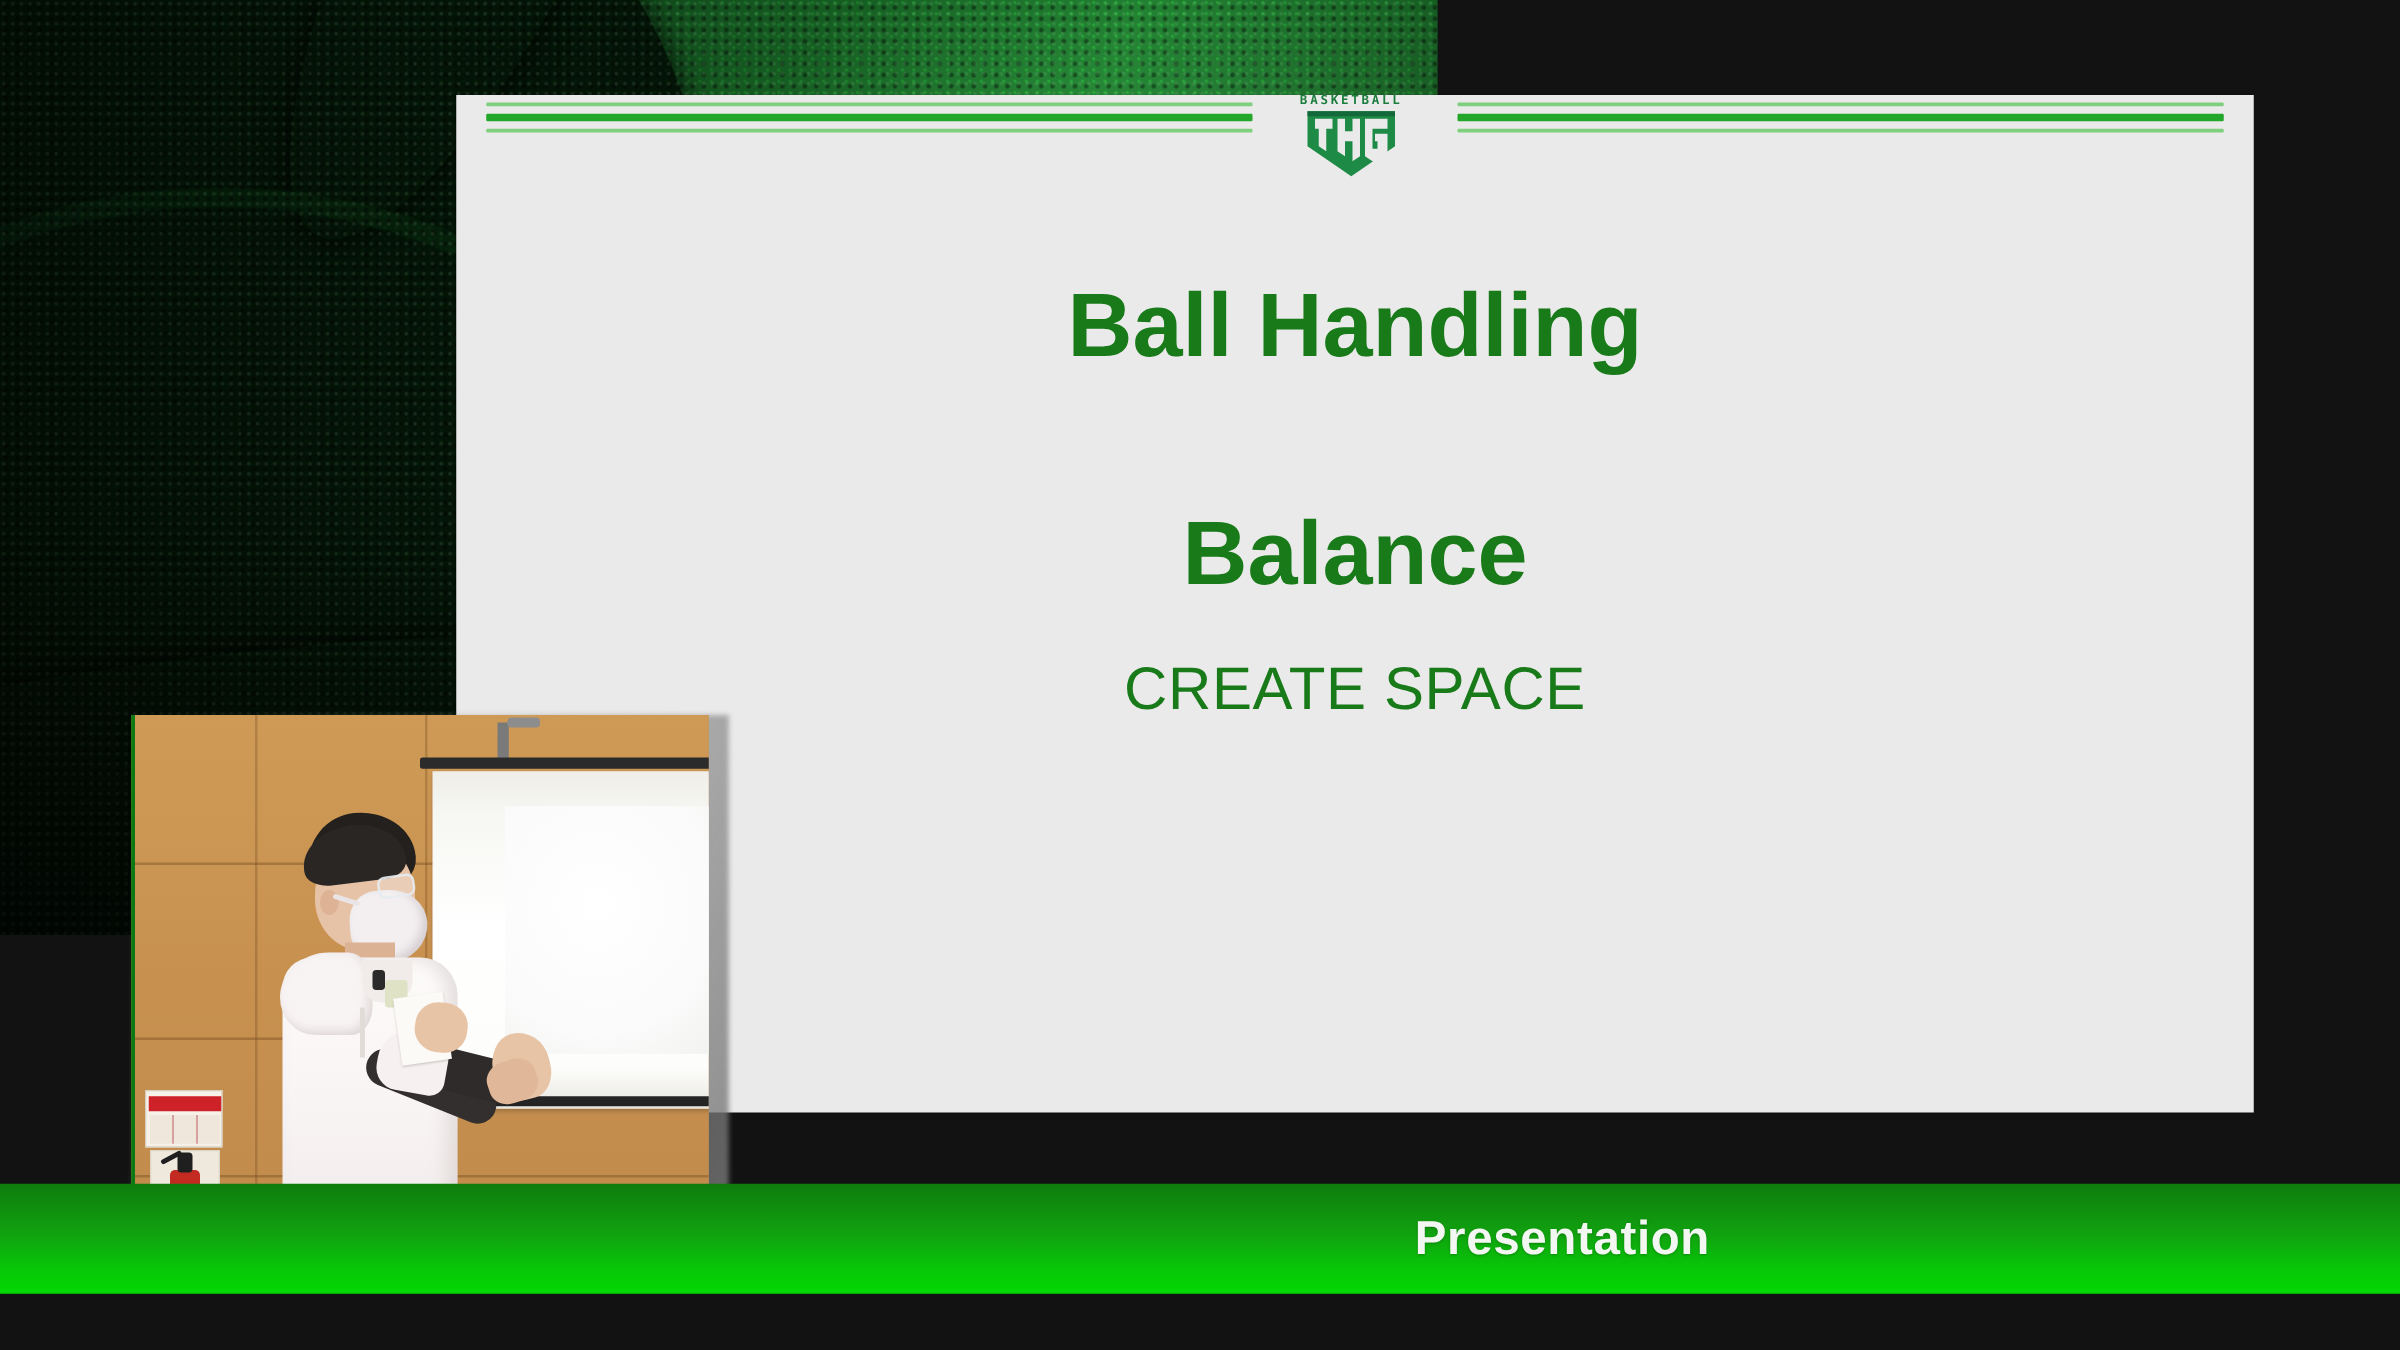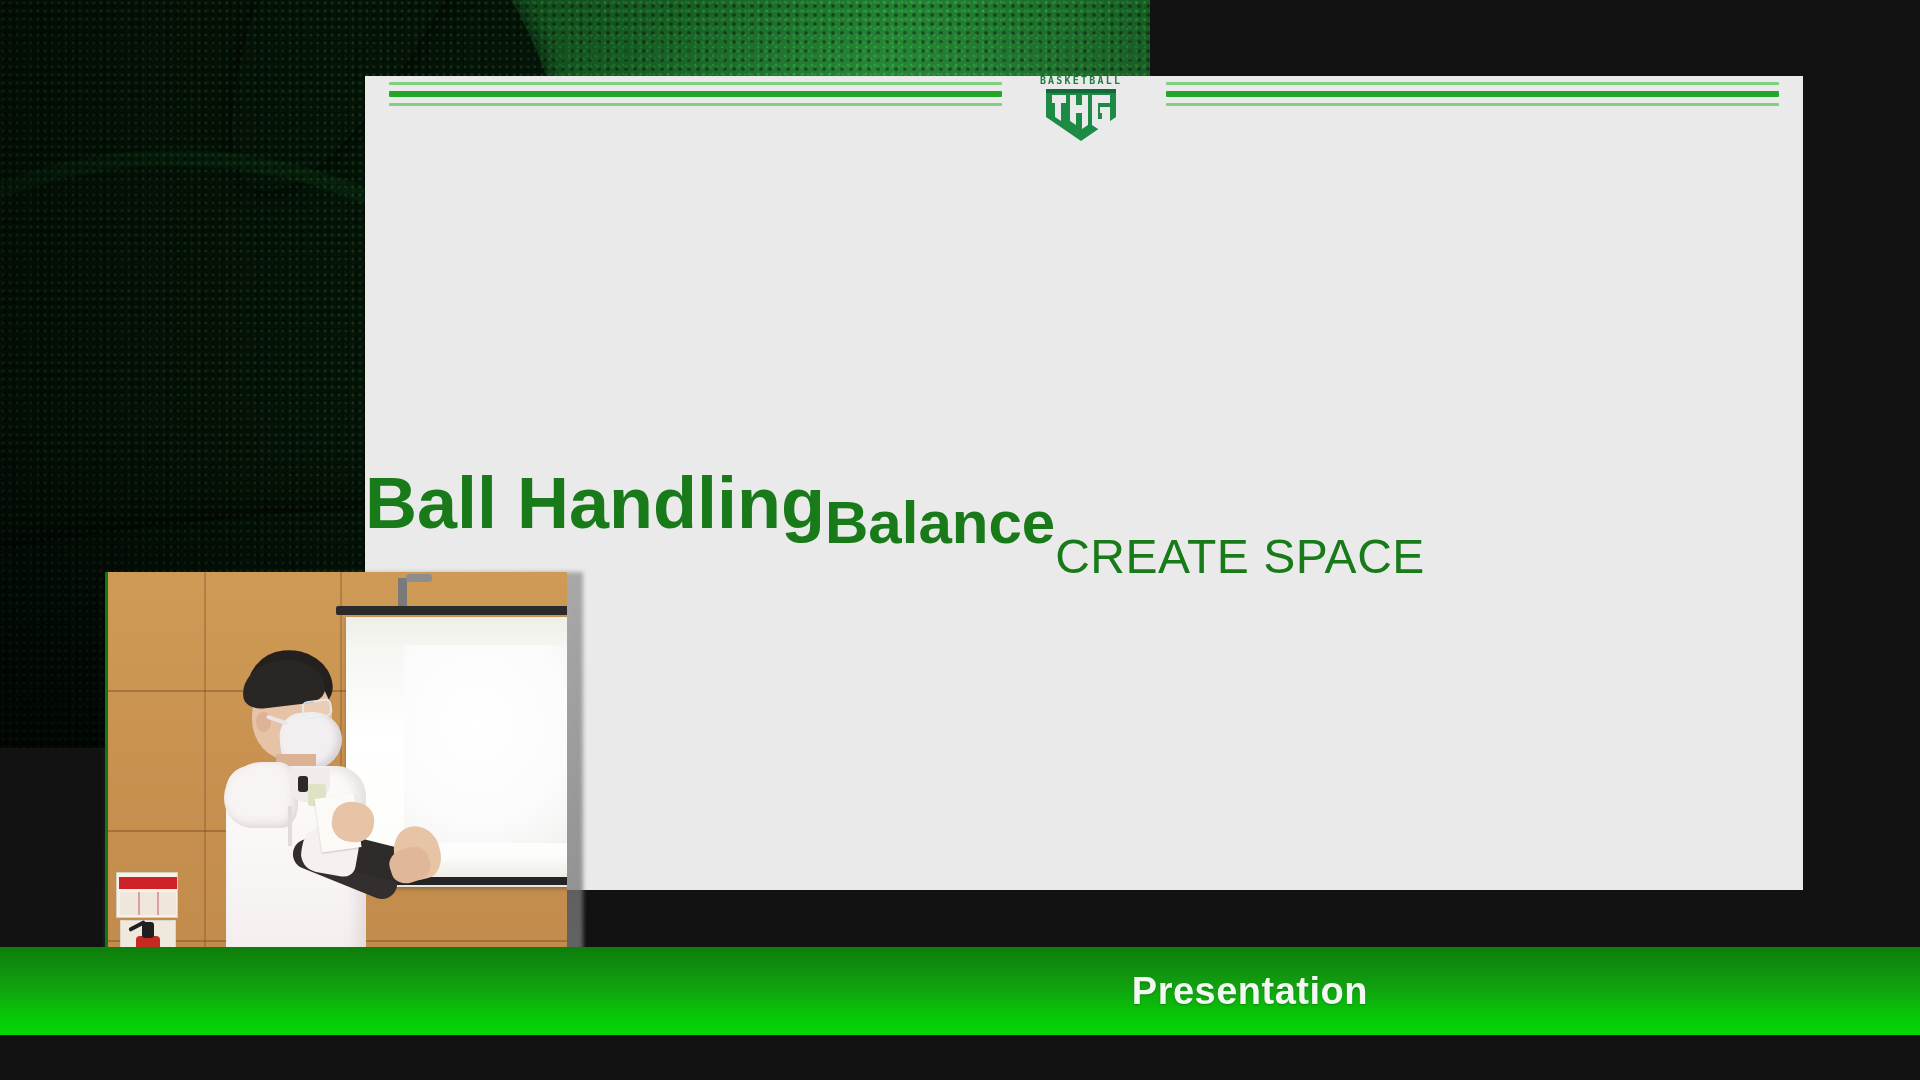--- a/index.html
+++ b/index.html
@@ -78,29 +78,29 @@
   .logo-word{
     font-size:10px; font-weight:bold; letter-spacing:2.2px;
     color:#1d7d3d; font-family:"DejaVu Sans Mono", monospace;
     line-height:1; margin-bottom:1px; white-space:nowrap;
   }
   .logo-shield{ position:relative; width:78px; height:56px; }
   .logo-shield svg{ display:block; width:78px; height:56px; }
 
   .slide-body{
     position:absolute; left:0; top:76px; width:100%; height:738px;
-    display:flex; align-items:center;
+    display:flex; flex-direction:column; align-items:center;
     padding-top:72px;
   }
   .line{
     color:#197a19; text-align:center; white-space:nowrap;
     line-height:1.05;
   }
   .line-1{ font-size:72px; font-weight:bold; margin-bottom:106px; }
-  .line-2{ font-size:60px; font-weight:bold; margin-bottom:70px;text-align:center; }
+  .line-2{ font-size:72px; font-weight:bold; margin-bottom:46px;text-align:center; }
   .line-3{ font-size:48px; font-weight:normal; letter-spacing:0.5px; }
 
   
   .video-shadow{
     position:absolute; left:105px; top:572px; width:478px; height:448px;
     background:linear-gradient(115deg, rgba(0,0,0,0.0) 0%, rgba(120,120,120,0.85) 100%);
     filter:blur(2px);
   }
   .video{
     position:absolute; left:105px; top:572px; width:462px; height:435px;

